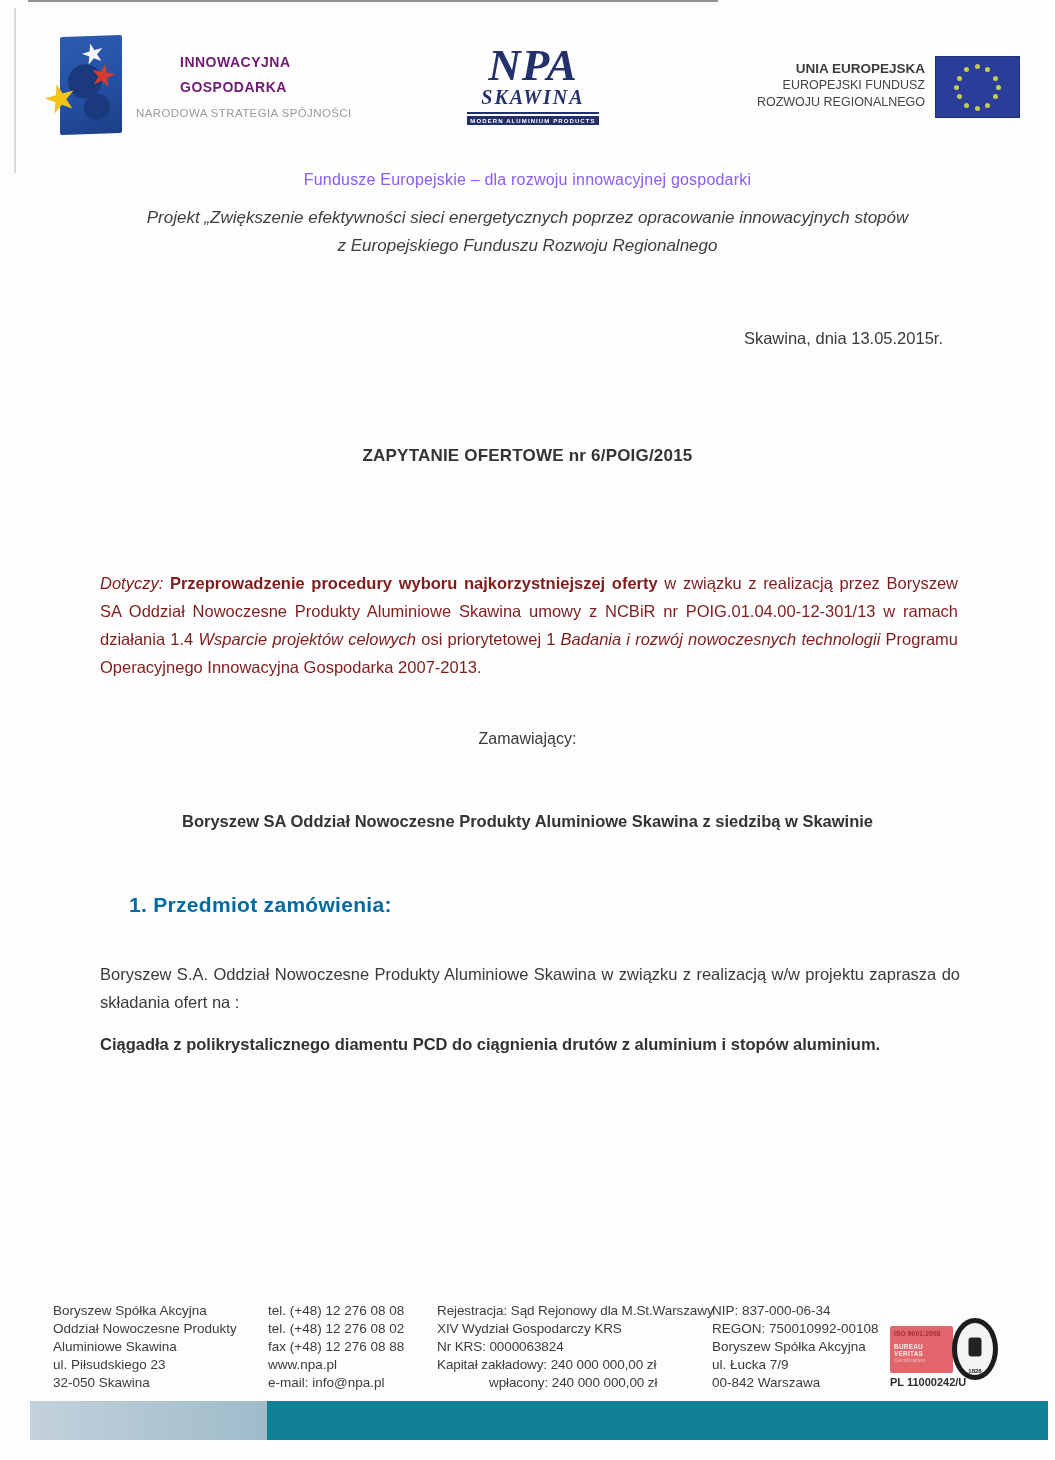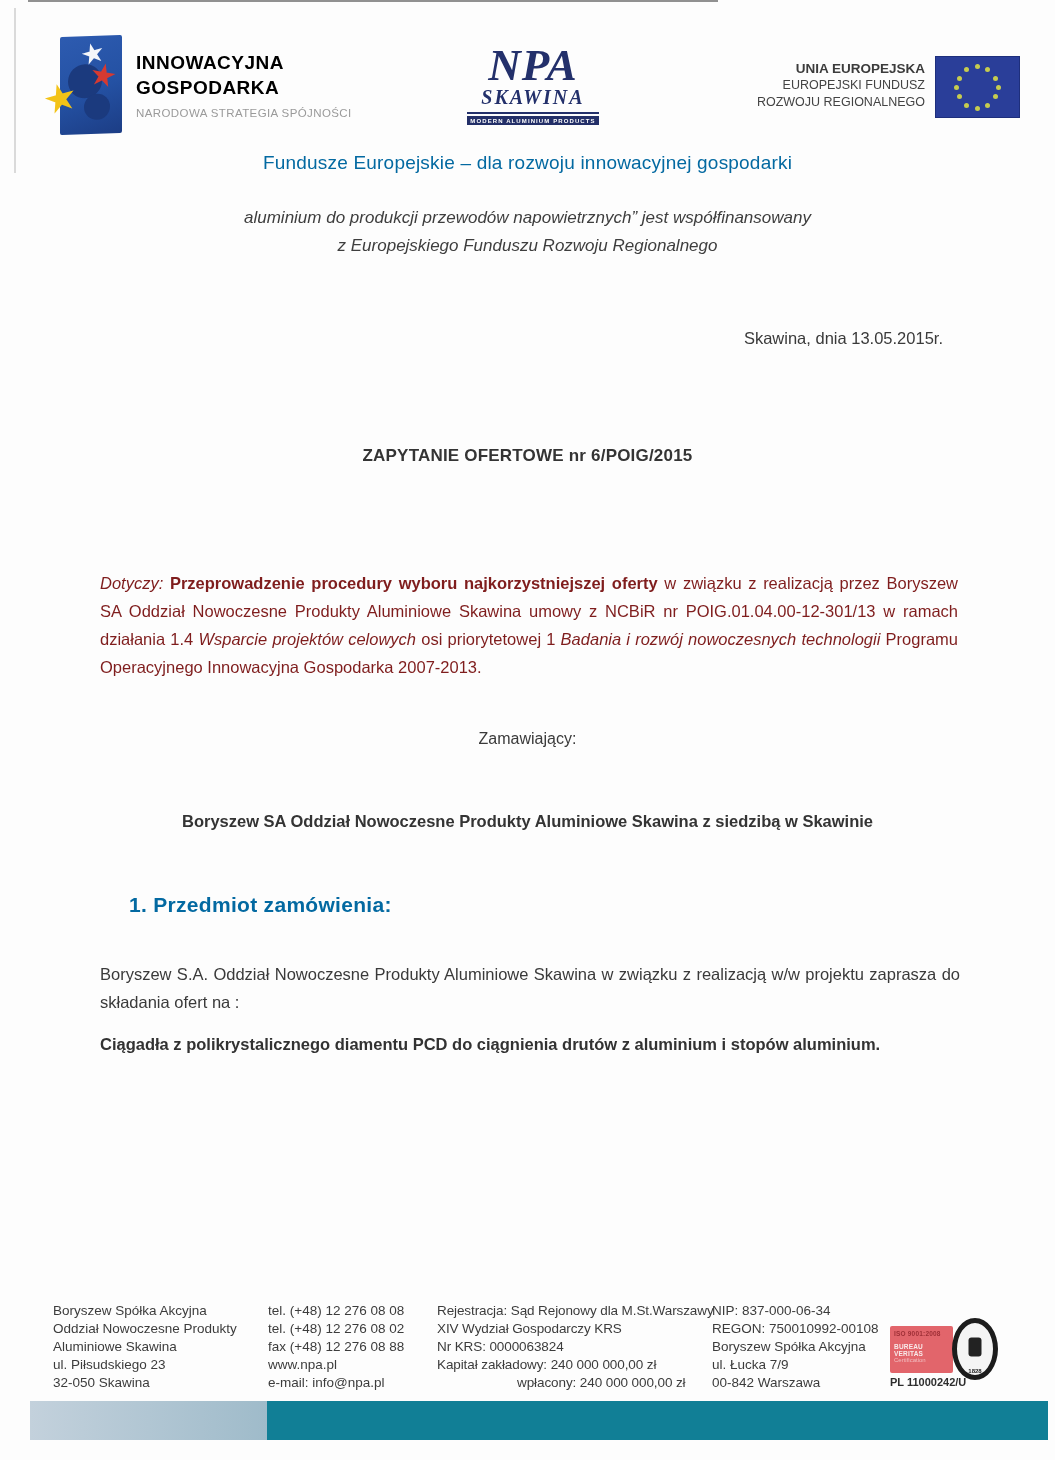--- a/index.html
+++ b/index.html
@@ -19,21 +19,21 @@
   .ig-flag { position:relative; width:62px; height:98px; border-radius:2px;
              background:linear-gradient(160deg,#2d5bb0 0%,#2451a3 55%,#1c3d85 100%);
              transform:skewY(-2deg); }
   .ig-flag .circ { position:absolute; border-radius:50%; background:#1b3a7e; display:block; }
   .ig-flag .c1 { width:34px; height:34px; left:8px; top:28px; }
   .ig-flag .c2 { width:26px; height:26px; left:24px; top:58px; }
   .st { position:absolute; font-style:normal; line-height:1; }
   .stw { font-size:24px; color:#f4f6fa; left:22px; top:6px;  transform:rotate(-14deg); }
   .str { font-size:27px; color:#d63a31; left:31px; top:27px; transform:rotate(12deg); }
   .sty { font-size:34px; color:#f3c318; left:-15px; top:44px; transform:rotate(-14deg); }
-  .ig-t { font-size:19px; font-weight:bold; color:#000000; letter-spacing:.5px; line-height:25px; }
+  .ig-t { font-size:14px; font-weight:bold; color:#701a75; letter-spacing:.5px; line-height:25px;margin-left:44px; }
   .ig-s { font-size:11.5px; color:#9a9a9a; letter-spacing:.4px; margin-top:7px; }
   .ig-text { padding-top:14px; }
 
   .logo-npa { position:absolute; left:467px; top:44px; width:132px; text-align:center;
               font-family:"Liberation Serif", serif; color:#23306b; }
   .npa-main { font-size:45px; line-height:42px; font-weight:bold; font-style:italic; letter-spacing:1px; }
   .npa-sub  { font-size:20px; font-weight:bold; font-style:italic; letter-spacing:2px;
               padding-bottom:3px; border-bottom:2px solid #23306b; }
   .npa-bar  { margin-top:2px; background:#232f68; color:#ffffff;
               font-family:"Liberation Sans", sans-serif;
@@ -41,22 +41,22 @@
 
   .logo-eu { position:absolute; top:56px; right:35px; display:flex; gap:10px; align-items:flex-start; }
   .eu-text { text-align:right; padding-top:4px; }
   .eu-l1 { font-size:13.5px; font-weight:bold; color:#3c3c3c; line-height:17px; }
   .eu-l2 { font-size:12.5px; color:#434343; line-height:17px; }
   .eu-flag { position:relative; width:85px; height:62px; background:#2a3e99;
              box-shadow:inset 0 0 0 1px #1e2f7c; }
   .eu-flag i { position:absolute; width:5px; height:5px; border-radius:50%; background:#c6cc4f; display:block; }
 
   
-  .doc-title { position:absolute; top:152px; width:100%; text-align:center;
-               font-size:19px; color:#0369a1; letter-spacing:.2px; }
+  .doc-title { position:absolute; top:171px; width:100%; text-align:center;
+               font-size:16px; color:#8b5cf6; letter-spacing:.2px; }
   .project   { position:absolute; top:204px; width:100%; text-align:center;
                font-style:italic; font-size:17px; color:#3e3e3e; line-height:28px; }
   .date-line { position:absolute; top:329px; right:112px; font-size:16.5px; }
   .subject   { position:absolute; top:446px; width:100%; text-align:center;
                font-weight:bold; font-size:17px; letter-spacing:.2px; color:#343434; }
 
   
   .dotyczy { position:absolute; top:569px; left:100px; width:858px;
              font-size:16.5px; line-height:28px; text-align:justify; color:#7f1d1d; }
   .it { font-style:italic; }
@@ -72,21 +72,21 @@
                  font-size:16.5px; line-height:28px; text-align:justify; }
   .order-subject { position:absolute; top:1035px; left:100px; width:870px;
                    font-weight:bold; font-size:16.5px; color:#323232; }
 
   
   .f-col { position:absolute; top:1302px; font-size:13.5px; line-height:18px; color:#3c3c3c; }
   .f-col1 { left:53px; }
   .f-col2 { left:268px; }
   .f-col3 { left:437px; letter-spacing:-0.1px; }
   .f-col4 { left:712px; }
-  .f-col3 .indent { padding-left:52px;text-align:center; }
+  .f-col3 .indent { padding-left:52px; }
 
   .cert { position:absolute; left:890px; top:1318px; width:118px; height:72px; }
   .cert-red { position:absolute; left:0; top:8px; width:63px; height:47px;
               background:#e2656b; border-radius:2px; padding:4px 4px; }
   .cert-iso { font-size:6.5px; font-weight:bold; color:#9e2f36; letter-spacing:.2px; }
   .cert-bv  { font-size:6.5px; font-weight:bold; color:#f8eaea; margin-top:6px; letter-spacing:.2px; }
   .cert-c   { font-size:6px; color:#f2bdc0; }
   .cert-emblem { position:absolute; left:62px; top:0; width:46px; height:62px;
                  border:5px solid #1c1c1c; border-radius:50%; background:#f4f4f4; }
   .emb-fig  { position:absolute; left:50%; top:46%; width:13px; height:19px;
@@ -145,21 +145,21 @@
         <i style="left:29px;top:47px"></i>
         <i style="left:22px;top:38px"></i>
       <i style="left:19px;top:29px"></i>
         <i style="left:22px;top:20px"></i>
         <i style="left:29px;top:11px"></i>
     </div>
   </div>
 
   <div class="doc-title">Fundusze Europejskie – dla rozwoju innowacyjnej gospodarki</div>
   <div class="project">
-    <div>aluminium do produkcji przewodów napowietrznych” jest współfinansowany</div>
+    <div>Projekt „Zwiększenie efektywności sieci energetycznych poprzez opracowanie innowacyjnych stopów</div>
     <div>z Europejskiego Funduszu Rozwoju Regionalnego</div>
   </div>
   <div class="date-line">Skawina, dnia 13.05.2015r.</div>
   <div class="subject">ZAPYTANIE OFERTOWE nr 6/POIG/2015</div>
 
   <p class="dotyczy"><span class="it">Dotyczy: </span><span class="bd">Przeprowadzenie procedury wyboru najkorzystniejszej oferty </span><span>w związku z realizacją przez Boryszew SA Oddział Nowoczesne Produkty Aluminiowe Skawina umowy z NCBiR nr POIG.01.04.00-12-301/13 w ramach działania 1.4 </span><span class="it">Wsparcie projektów celowych </span><span>osi priorytetowej 1 </span><span class="it">Badania i rozwój nowoczesnych technologii </span><span>Programu Operacyjnego Innowacyjna Gospodarka 2007-2013.</span></p>
 
   <div class="zam-label">Zamawiający:</div>
   <div class="zam-name">Boryszew SA Oddział Nowoczesne Produkty Aluminiowe Skawina z siedzibą w Skawinie</div>
 

